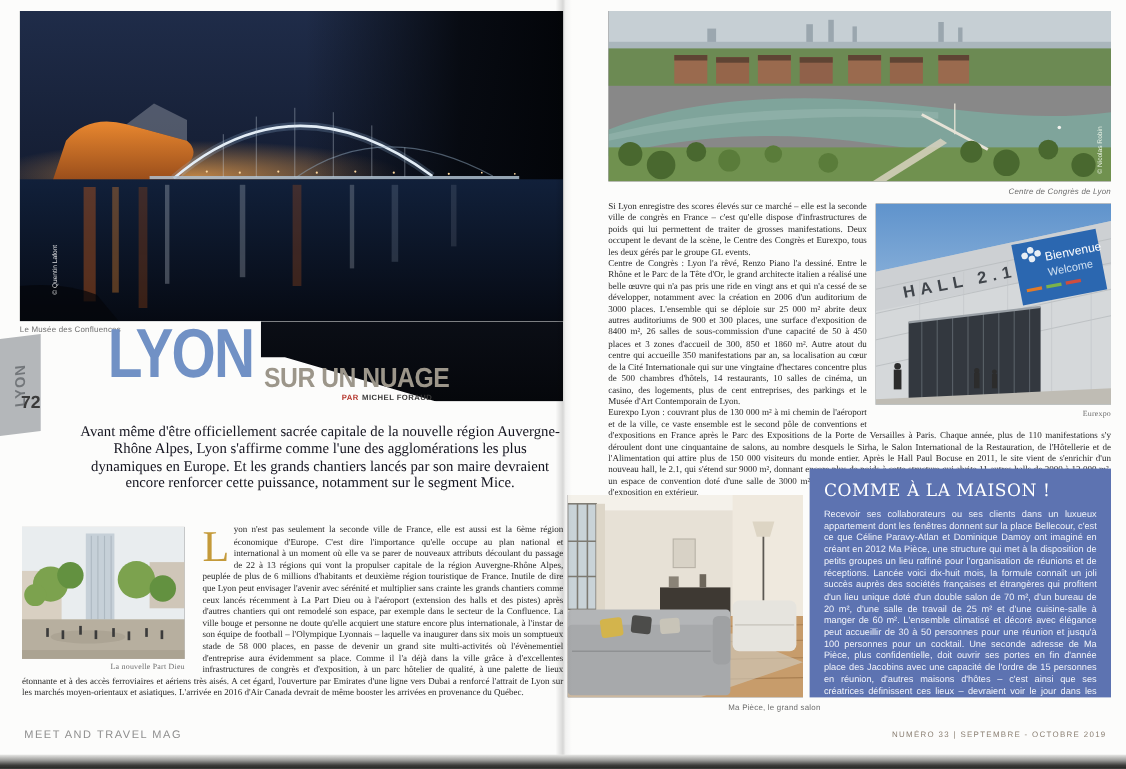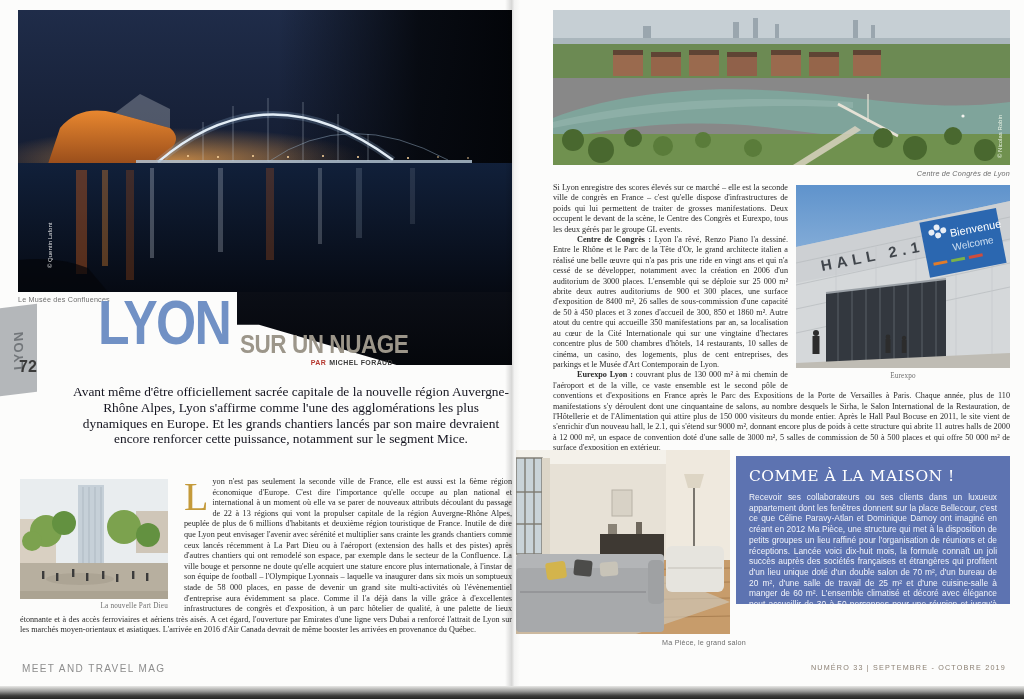--- a/index.html
+++ b/index.html
@@ -44,27 +44,27 @@
            font-family:"Liberation Serif",serif;margin:3px 4px 0 0;}
 
   
   .heading-box{left:553px;top:146px;background:#fff;padding:5px 16px 5px 0;
                font-family:"DejaVu Serif",serif;font-size:20px;color:#4d87c1;
                letter-spacing:1px;}
   .cap-centre{left:700px;top:169px;width:310px;text-align:right;font-style:italic;}
   .article-r{left:553px;top:183px;width:457px;font-family:"Liberation Serif",serif;
              font-size:8.2px;line-height:10.4px;color:#2a2a2a;text-align:justify;}
   .article-r p{margin:0;}
-  .lead{font-weight:bold;margin-left:24px;}
+  .lead{font-weight:normal;}
   .float-r{float:right;width:214px;margin:2px 0 4px 8px;}
-  .float-r .caption{display:block;text-align:center;margin-top:3px;}
+  .float-r .caption{display:block;text-align:right;margin-top:3px;}
 
   .cap-interior{left:536px;top:638px;width:210px;text-align:right;}
 
-  .bluebox{left:736px;top:456px;width:274px;height:148px;background:#5d73b1;
+  .bluebox{left:736px;top:426px;width:274px;height:208px;background:#5d73b1;
            box-sizing:border-box;padding:11px 13px;overflow:hidden;}
   .bluebox h2{margin:0 0 7px 0;font-family:"DejaVu Serif",serif;font-weight:normal;
               font-size:15.5px;letter-spacing:.5px;color:#ffffff;}
   .bluebox .bb-body{font-family:Liberation Sans, sans-serif;font-size:8.4px;
                     line-height:10.7px;color:#f2f4fa;text-align:justify;}
 
   
   .footer-l{left:22px;top:663px;font-size:10px;letter-spacing:1.4px;color:#8d8d8d;}
   .footer-r{left:700px;top:663px;width:306px;text-align:right;font-size:7.2px;
             letter-spacing:1.2px;color:#8a7f72;}

